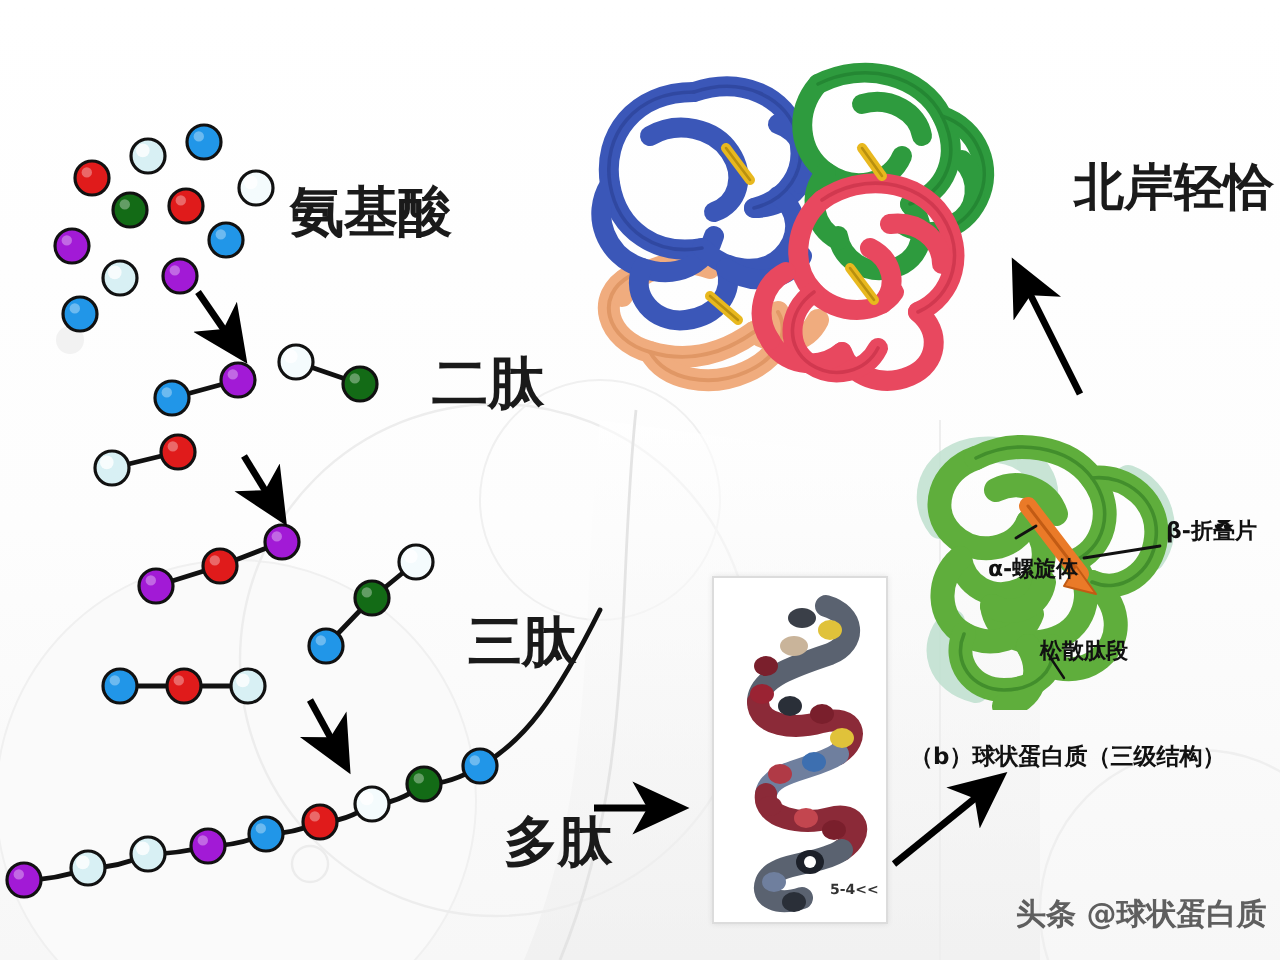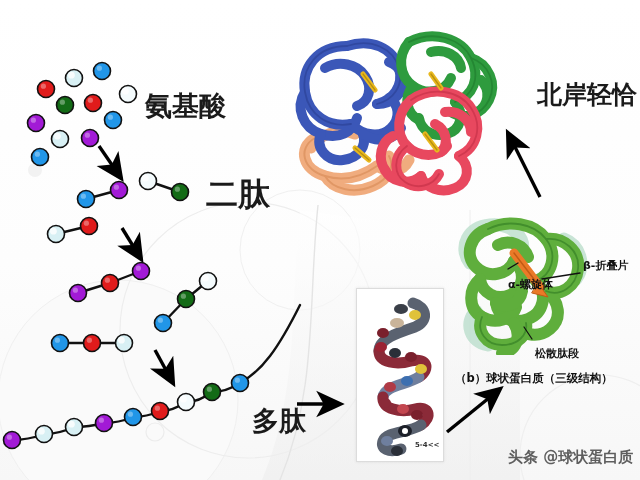--- a/index.html
+++ b/index.html
@@ -361,30 +361,31 @@
         <line x1="122" y1="228" x2="141" y2="259" stroke="#000000" stroke-width="3.4" marker-end="url(#ah)"></line>
         <line x1="155" y1="350" x2="173" y2="383" stroke="#000000" stroke-width="3.4" marker-end="url(#ah)"></line>
         <line x1="297" y1="404" x2="340" y2="404" stroke="#000000" stroke-width="3.4" marker-end="url(#ah)"></line>
         <line x1="447" y1="432" x2="500" y2="389" stroke="#000000" stroke-width="3.4" marker-end="url(#ah)"></line>
         <line x1="540" y1="197" x2="508" y2="133" stroke="#000000" stroke-width="3.4" marker-end="url(#ah)"></line>
       </g>
   </svg>
 
   <div class="abs cnlabel" style="left:145px;top:93px;font-size:27px;">氨基酸</div>
 
-  <div class="abs cnlabel" style="left:206px;top:178px;font-size:32px;">二肽</div>
-
+  <div class="abs cnlabel" style="left:216px;top:178px;font-size:28px;">二肽</div>
+
+  <div class="abs cnlabel" style="left:234px;top:308px;font-size:27px;">三肽</div>
 
   <div class="abs cnlabel" style="left:252px;top:408px;font-size:27px;">多肽</div>
 
   <div class="abs cnlabel" style="left:537px;top:82px;font-size:25px;">北岸轻恰</div>
 
   <div class="abs smalllabel" style="left:583px;top:260px;font-size:11px;">β-折叠片</div>
 
-  <div class="abs smalllabel" style="left:508px;top:279px;font-size:11px;">α-螺旋体</div>
-
-  <div class="abs smalllabel" style="left:535px;top:320px;font-size:11px;margin-top:28px;">松散肽段</div>
+  <div class="abs smalllabel" style="left:494px;top:279px;font-size:11px;">α-螺旋体</div>
+
+  <div class="abs smalllabel" style="left:520px;top:320px;font-size:11px;">松散肽段</div>
 
   <div class="abs smalllabel" style="left:455px;top:345px;font-size:11.5px;margin-top:28px;">（b）球状蛋白质（三级结构）</div>
 
   <div class="abs wm" style="left:508px;top:448px;font-size:15px;">头条 @球状蛋白质</div>
 
 </div>
 
 </body></html>

